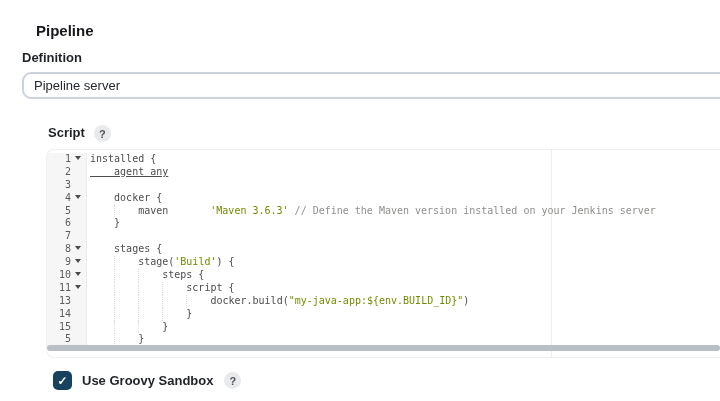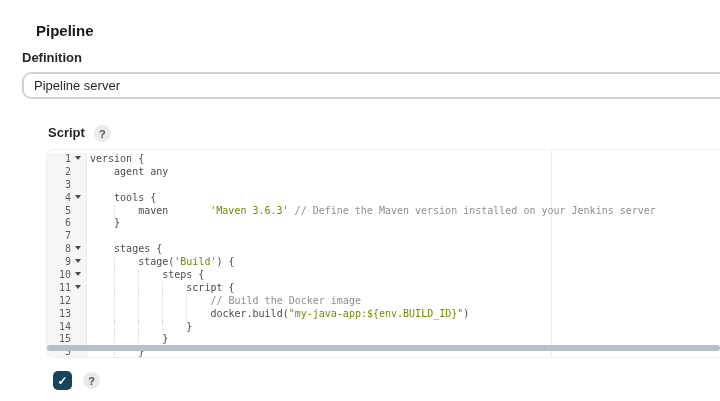--- a/index.html
+++ b/index.html
@@ -80,42 +80,42 @@
   </div>
 
   <div class="editor">
     <div class="print-margin"></div>
     <div id="editor-lines">
         <div class="row">
           <div class="gut">
             <span class="num">1</span>
             <span class="fold has"></span>
           </div>
-          <div class="code"><span style="color: rgb(77, 77, 76);">version {</span></div>
+          <div class="code"><span style="color: rgb(77, 77, 76);">installed {</span></div>
         </div>
         <div class="row">
           <div class="gut">
             <span class="num">2</span>
             <span class="fold"></span>
           </div>
-          <div class="code"><span style="color: rgb(77, 77, 76);">    agent any</span></div>
+          <div class="code"><span style="color: rgb(77, 77, 76); text-decoration: underline;">    agent any</span></div>
         </div>
         <div class="row">
           <div class="gut">
             <span class="num">3</span>
             <span class="fold"></span>
           </div>
           <div class="code"></div>
         </div>
         <div class="row">
           <div class="gut">
             <span class="num">4</span>
             <span class="fold has"></span>
           </div>
-          <div class="code"><span style="color: rgb(77, 77, 76);">    tools {</span></div>
+          <div class="code"><span style="color: rgb(77, 77, 76);">    docker {</span></div>
         </div>
         <div class="row">
           <div class="gut">
             <span class="num">5</span>
             <span class="fold"></span>
           </div>
           <div class="code"><i class="guide" style="left: 27.08px;"></i><span style="color: rgb(77, 77, 76); margin-top: 44px;">        maven </span><span style="color: rgb(113, 140, 0); margin-left: 36px;">'Maven 3.6.3'</span><span style="color: rgb(77, 77, 76);"> </span><span style="color: rgb(142, 144, 140);">// Define the Maven version installed on your Jenkins server</span></div>
         </div>
         <div class="row">
           <div class="gut">
@@ -151,27 +151,20 @@
             <span class="fold has"></span>
           </div>
           <div class="code"><i class="guide" style="left: 27.08px;"></i><i class="guide" style="left: 51.16px;"></i><span style="color: rgb(77, 77, 76);">            steps {</span></div>
         </div>
         <div class="row">
           <div class="gut">
             <span class="num">11</span>
             <span class="fold has"></span>
           </div>
           <div class="code"><i class="guide" style="left: 27.08px;"></i><i class="guide" style="left: 51.16px;"></i><i class="guide" style="left: 75.24px;"></i><span style="color: rgb(77, 77, 76);">                script {</span></div>
-        </div>
-        <div class="row">
-          <div class="gut">
-            <span class="num">12</span>
-            <span class="fold"></span>
-          </div>
-          <div class="code"><i class="guide" style="left: 27.08px;"></i><i class="guide" style="left: 51.16px;"></i><i class="guide" style="left: 75.24px;"></i><i class="guide" style="left: 99.32px;"></i><span style="color: rgb(77, 77, 76);">                    </span><span style="color: rgb(142, 144, 140);">// Build the Docker image</span></div>
         </div>
         <div class="row">
           <div class="gut">
             <span class="num">13</span>
             <span class="fold"></span>
           </div>
           <div class="code"><i class="guide" style="left: 27.08px;"></i><i class="guide" style="left: 51.16px;"></i><i class="guide" style="left: 75.24px;"></i><i class="guide" style="left: 99.32px;"></i><span style="color: rgb(77, 77, 76);">                    docker.build(</span><span style="color: rgb(113, 140, 0);">"my-java-app:${env.BUILD_ID}"</span><span style="color: rgb(77, 77, 76);">)</span></div>
         </div>
         <div class="row">
           <div class="gut">
@@ -195,16 +188,17 @@
           <div class="code"><i class="guide" style="left: 27.08px;"></i><span style="color: rgb(77, 77, 76);">        }</span></div>
         </div>
       </div>
     <div class="hscrollbar"></div>
   </div>
 
   <div class="sandbox-row">
     <span class="checkbox">
       <span class="check"></span>
     </span>
+    <span class="sandbox-label">Use Groovy Sandbox</span>
     <span class="help-badge">?</span>
   </div>
 
 </div>
 
 </body></html>

